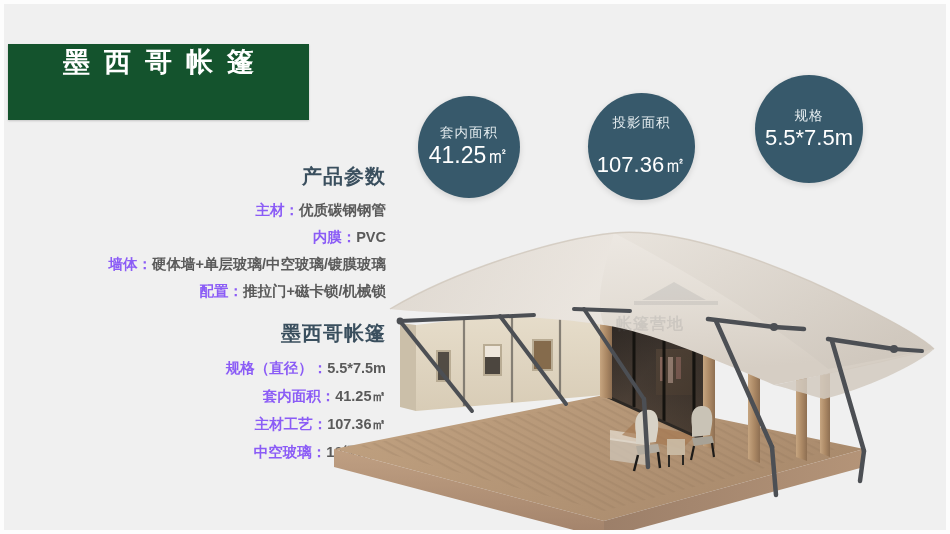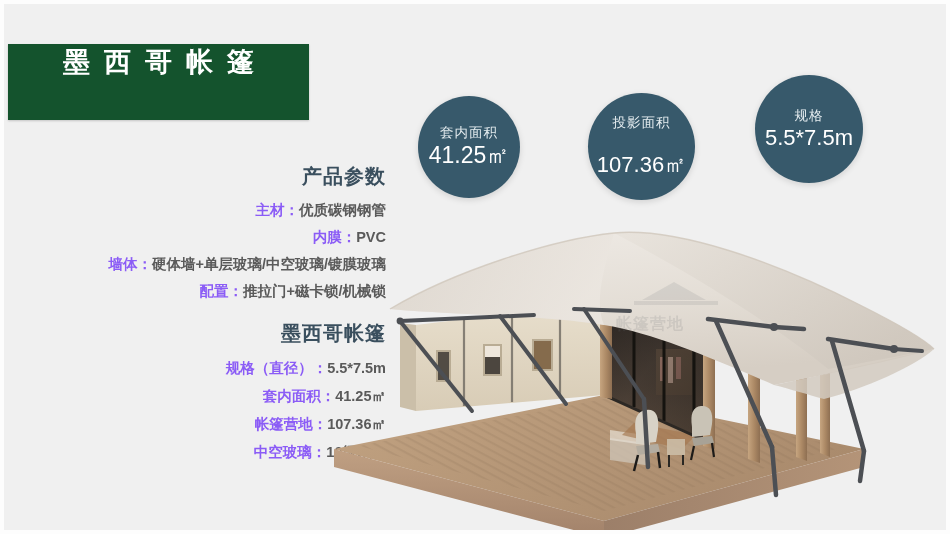--- a/index.html
+++ b/index.html
@@ -159,21 +159,21 @@
     <div class="section" id="section-spec">
       <div class="section-heading">墨西哥帐篷</div>
 
       <div class="spec-row">
         <span class="spec-label">规格（直径）：</span><span class="spec-value">5.5*7.5m</span>
       </div>
       <div class="spec-row">
         <span class="spec-label">套内面积：</span><span class="spec-value">41.25㎡</span>
       </div>
       <div class="spec-row">
-        <span class="spec-label">帐篷营地：</span><span class="spec-value">107.36㎡</span>
+        <span class="spec-label">主材工艺：</span><span class="spec-value">107.36㎡</span>
       </div>
       <div class="spec-row">
         <span class="spec-label">中空玻璃：</span><span class="spec-value">10级以下</span>
       </div>
     </div>
 
   </div>
 
   <div class="badge" id="badge-1">
     <span class="badge-label">套内面积</span>

